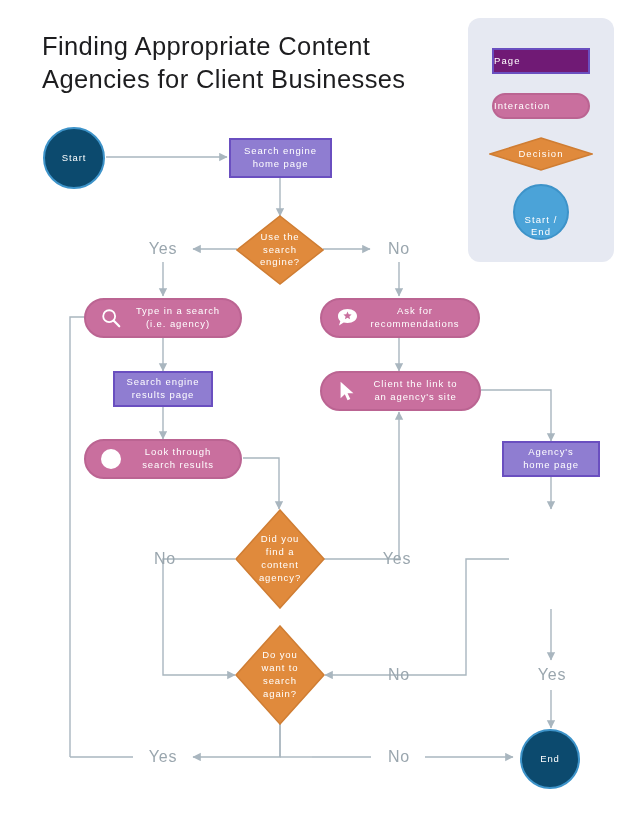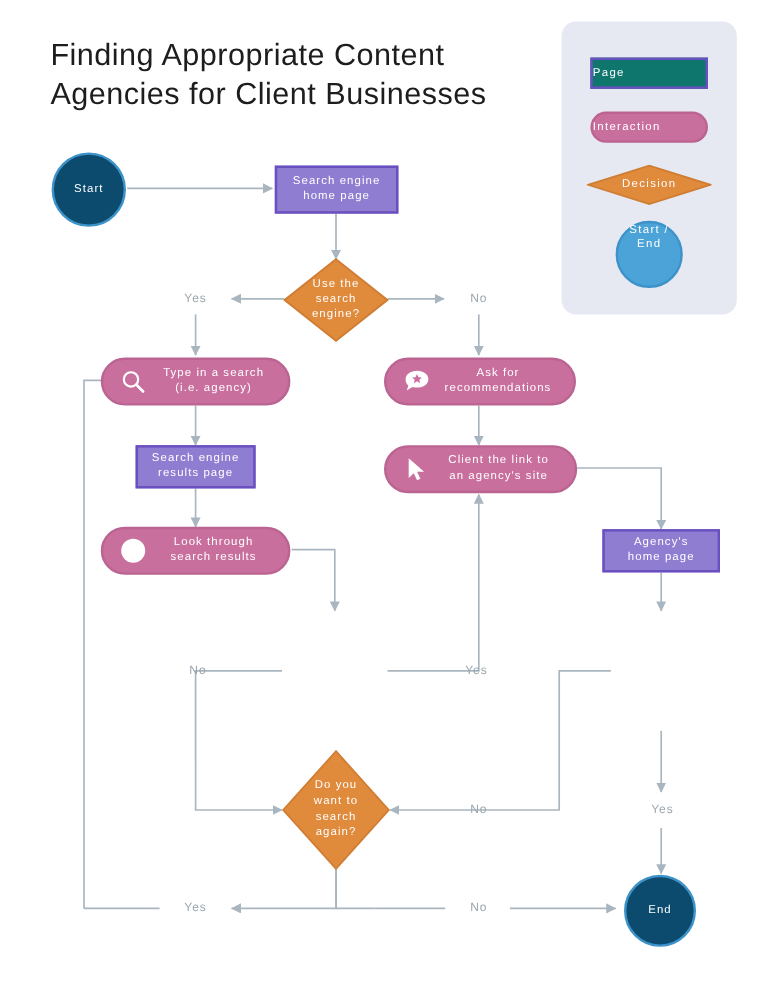--- a/index.html
+++ b/index.html
@@ -45,21 +45,21 @@
   .lg-item {
     position: absolute;
     left: 0;
     width: 146px;
     display: flex;
     align-items: center;
     justify-content: center;
   }
   .lg-page {
     width: 98px; height: 26px;
-    background: #0f766e;
+    background: #701a75;
     border: 2px solid #6a4fc0;
     box-sizing: border-box;
   }
   .lg-inter {
     width: 98px; height: 26px;
     background: #c96f9e;
     border: 2px solid #bb6492;
     border-radius: 13px;
     box-sizing: border-box;
   }
@@ -68,21 +68,21 @@
   .lg-dec-label {
     position: absolute; left: 0; top: 0;
     width: 104px; height: 34px;
     display: flex; align-items: center; justify-content: center;
   }
   .lg-circle {
     width: 56px; height: 56px; border-radius: 50%;
     background: #4ba3d8;
     border: 2px solid #3d93c9;
     box-sizing: border-box;
-    display: flex; align-items: flex-start; justify-content: center;
+    display: flex; align-items: flex-end; justify-content: center;
     text-align: center;
   }
   .lg-text {
     color: #ffffff;
     font-size: 9.5px;
     letter-spacing: 1.1px;
     line-height: 1.25;
   }
 
   
@@ -131,21 +131,21 @@
     display: flex;
     align-items: center;
     justify-content: center;
   }
   .has-icon .node-label { margin-left: 30px; }
 
   
   #wires { position: absolute; left:0; top:0; width:640px; height:828px; }
   .edge-label {
     position: absolute;
-    font-size: 10px;
+    font-size: 16px;
     letter-spacing: 0.8px;
     color: #9aa6ae;
     transform: translate(-50%, -50%);
     white-space: nowrap;
   }
 </style>
 </head>
 <body>
 
 <div id="page">
@@ -316,20 +316,29 @@
     </span>
     <span class="node-label">Look through
 search results</span>
   </div>
 
   <div class="node n-page" style="left:502px; top:441px; width:98px; height:36px;">
     <span class="node-label">Agency's
 home page</span>
   </div>
 
+  <div class="node n-dec" style="left:235px; top:509px; width:90px; height:100px;">
+    <svg width="90" height="100" viewBox="0 0 90 100">
+      <polygon points="45,1 89,50 45,99 1,50" fill="#e08a3c" stroke="#cf7d33" stroke-width="1.5"></polygon>
+    </svg>
+    <span class="node-label">Did you
+find a
+content
+agency?</span>
+  </div>
 
 
   <div class="node n-dec" style="left:235px; top:625px; width:90px; height:100px;">
     <svg width="90" height="100" viewBox="0 0 90 100">
       <polygon points="45,1 89,50 45,99 1,50" fill="#e08a3c" stroke="#cf7d33" stroke-width="1.5"></polygon>
     </svg>
     <span class="node-label">Do you
 want to
 search
 again?</span>

